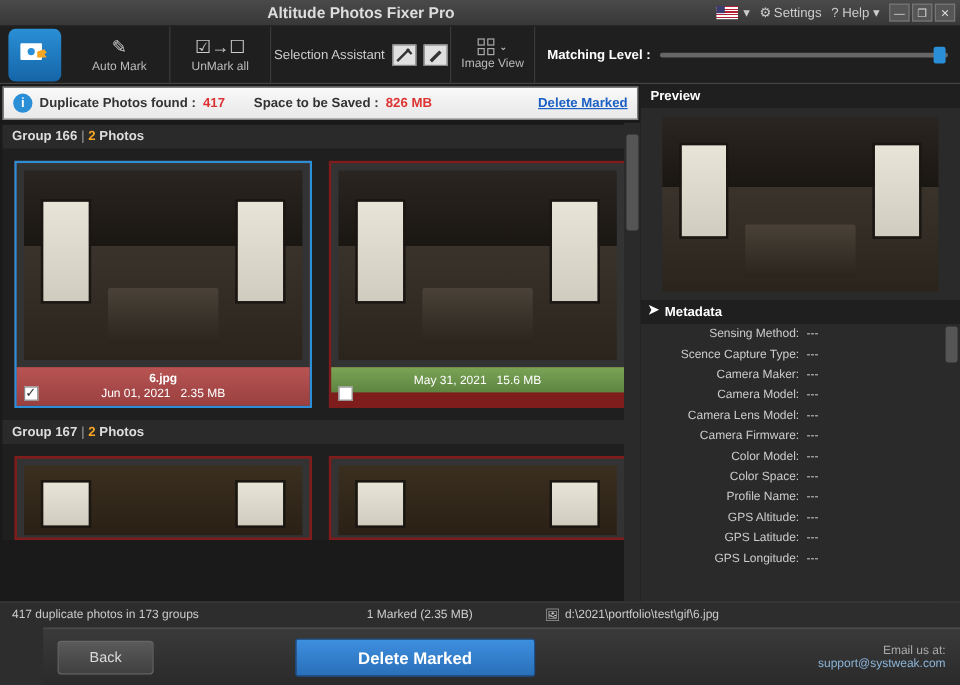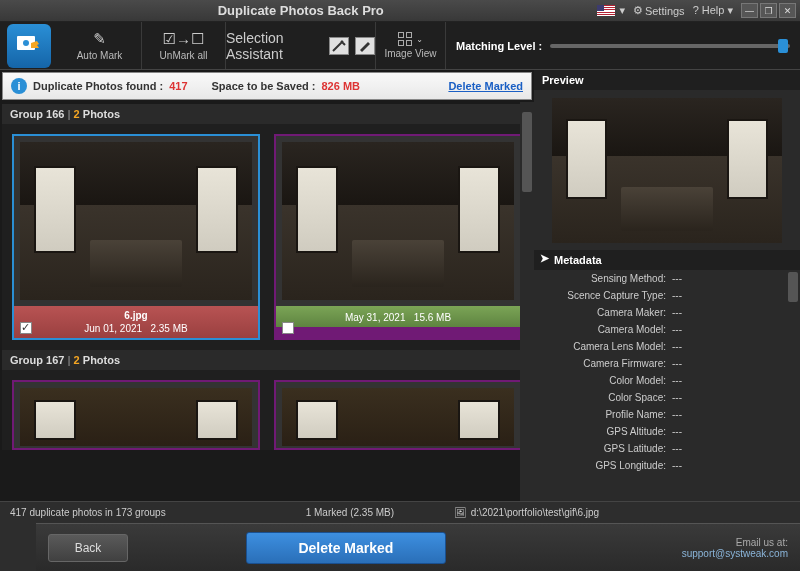--- a/index.html
+++ b/index.html
@@ -29,21 +29,21 @@
 .left { width:534px; background:#1a1a1a; display:flex; flex-direction:column;}
 .stats { height:28px; background:linear-gradient(#f9f9f9,#e8e8e8); display:flex; align-items:center; padding:0 8px; gap:6px; border:1px solid #888; margin:2px;}
 .info-icon{width:16px;height:16px;border-radius:50%;background:#2a8fd6;color:#fff;display:flex;align-items:center;justify-content:center;font-weight:bold;font-size:11px;}
 .stats b{color:#333;font-size:11px;}
 .red{color:#d33;font-weight:bold;}
 .dm-link{margin-left:auto;color:#1a5fc4;font-weight:bold;text-decoration:underline;cursor:pointer;font-size:11px;}
 .groups{flex:1;overflow:hidden;background:#1a1a1a;padding:2px;position:relative;}
 .group-hdr{background:#2a2a2a;color:#ddd;font-size:11px;font-weight:bold;padding:4px 8px;}
 .orange{color:#f5a623;}
 .thumbs{display:flex;gap:14px;padding:10px;background:#1f1f1f;}
-.card{width:269px;background:#701a75;border:2px solid transparent;position:relative;}
+.card{width:269px;background:#7f1d1d;border:2px solid transparent;position:relative;}
 .card.sel{border-color:#2a8fd6;}
 .thumb{width:100%;height:170px;background:#333;padding:6px;}
 .room{width:100%;height:100%;background:linear-gradient(180deg,#2a2520 0%,#1a1612 40%,#3a332b 40%,#2a241d 100%);position:relative;overflow:hidden;}
 .win{position:absolute;background:linear-gradient(#e8e4d8,#d0ccc0);border:2px solid #1a1612;}
 .winL{left:6%;top:15%;width:18%;height:55%;}
 .winR{right:6%;top:15%;width:18%;height:55%;}
 .bed{position:absolute;bottom:8%;left:30%;width:40%;height:30%;background:linear-gradient(#4a4238,#2a241d);border-radius:2px;}
 .cap{padding:4px 0;text-align:center;}
 .cap.red-bg{background:linear-gradient(#b85353,#9a4040);color:#fff;}
 .cap.grn-bg{background:linear-gradient(#7ba456,#5e8440);color:#fff;}
@@ -68,21 +68,21 @@
 .back-btn{width:80px;height:28px;background:linear-gradient(#5a5a5a,#404040);border:1px solid #666;color:#ddd;font-size:12px;cursor:pointer;border-radius:3px;}
 .del-btn{width:200px;height:32px;background:linear-gradient(#3d8fe0,#2a6fb8);border:1px solid #1a5090;color:#fff;font-size:14px;font-weight:bold;cursor:pointer;border-radius:3px;margin:0 auto;}
 .email{margin-left:auto;text-align:right;font-size:10px;color:#aaa;}
 .gear{display:inline-block;}
 svg{display:block;}
 </style>
 </head>
 <body>
 
 <div class="titlebar">
-  <span class="title">Duplicate Photos Back Pro</span>
+  <span class="title">Altitude Photos Fixer Pro</span>
   <span class="flag"></span>
   <span style="color:#ccc;margin-right:8px;">▾</span>
   <span class="gear" style="margin-right:2px;">⚙</span>
   <span class="tlink">Settings</span>
   <span class="tlink"><span>? Help</span> ▾</span>
   <div class="tbtns">
     <div class="tbtn">—</div>
     <div class="tbtn">❐</div>
     <div class="tbtn">✕</div>
   </div>
@@ -100,21 +100,21 @@
   </div>
   <div class="tool">
     <span class="tool-icon">✎</span>
     <span class="tool-label">Auto Mark</span>
   </div>
   <div class="tool">
     <span class="tool-icon">☑→☐</span>
     <span class="tool-label">UnMark all</span>
   </div>
   <div class="sa">
-    <span style="font-size:14px;color:#ccc;">Selection Assistant</span>
+    <span style="font-size:11px;color:#ccc;">Selection Assistant</span>
     <div class="sa-btn">
         <svg width="18" height="16">
           <path d="M3 13 L13 3 M11 3 L15 7" stroke="#333" stroke-width="2" fill="none"></path>
         </svg>
       </div>
     <div class="sa-btn">
         <svg width="18" height="16">
           <path d="M4 12 L12 4 L14 6 L6 14 z" fill="#333"></path>
         </svg>
       </div>

